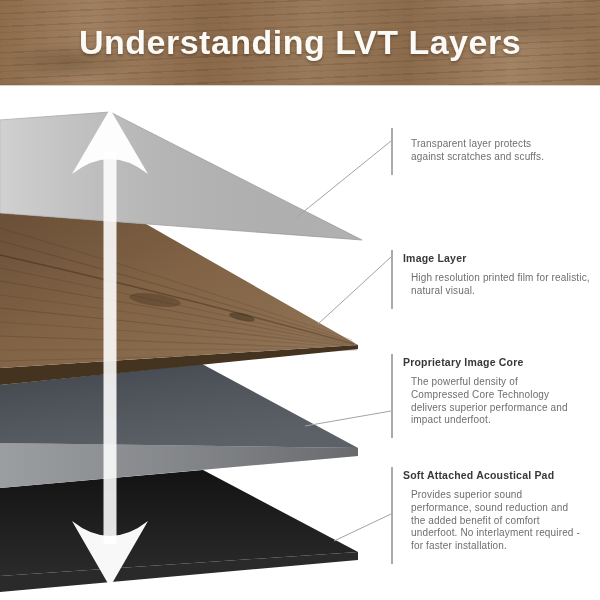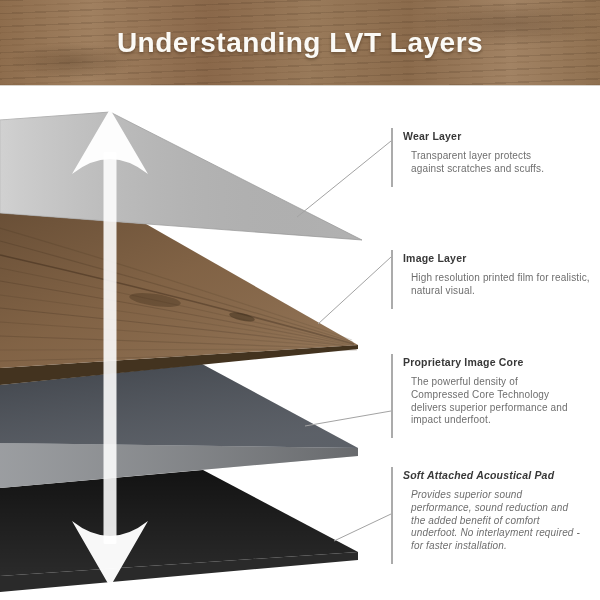--- a/index.html
+++ b/index.html
@@ -12,42 +12,42 @@
     position:absolute;left:0;top:0;width:600px;height:85px;z-index:3;
     display:flex;align-items:center;justify-content:center;
     background:
       radial-gradient(ellipse 90px 26px at 12% 72%, rgba(74,50,28,.33), transparent 70%),
       radial-gradient(ellipse 130px 32px at 85% 28%, rgba(70,46,26,.28), transparent 70%),
       repeating-linear-gradient(177.5deg, rgba(56,36,18,.15) 0 1.5px, rgba(0,0,0,0) 1.5px 6px, rgba(96,66,38,.12) 6px 7.5px, rgba(0,0,0,0) 7.5px 13px),
       linear-gradient(92deg,#8d6c4c 0%,#a08060 15%,#8a684a 35%,#997a5a 52%,#8b6b4c 68%,#a28364 85%,#8f7050 100%);
     border-bottom:1px solid #d8d2ca;
   }
   #header .title{
-    font-size:28px;font-weight:700;letter-spacing:.5px;color:#fbfaf6;
+    font-size:34px;font-weight:700;letter-spacing:.5px;color:#fbfaf6;
     text-shadow:0 2px 3px rgba(40,24,10,.35);
   }
   
   #diagram{position:absolute;left:0;top:0;width:600px;height:600px;z-index:1;}
   
   .callout{
     position:absolute;left:391px;z-index:2;
     border-left:2px solid #ababab;
     padding:2px 0 3px 10px;
   }
   .callout .c-title{
     font-size:10.5px;font-weight:700;color:#383838;letter-spacing:.2px;
     margin:0 0 2px 0;line-height:12px;
   }
   .callout .c-body{
     font-size:10px;color:#6e6e6e;line-height:12.8px;letter-spacing:.15px;margin:8px;
   }
   #callout-wear{top:128px;width:172px;}
   #callout-image{top:250px;width:205px;}
   #callout-core{top:354px;width:176px;}
-  #callout-pad{top:467px;width:186px;font-style:italic;}
+  #callout-pad{top:467px;width:186px;}
 </style>
 </head>
 <body>
 
 <div id="stage">
 
   <div id="header">
     <div class="title">Understanding LVT Layers</div>
   </div>
 
@@ -123,21 +123,20 @@
 
     <g stroke-width="1" fill="none">
       <path d="M297,217 L391,141" stroke="#a3a3a3"></path>
       <path d="M318,324 L391,257" stroke="#a3a3a3"></path>
       <path d="M305,426 L391,411" stroke="#a3a3a3"></path>
       <path d="M334,541 L391,514" stroke="#a3a3a3"></path>
     </g>
   </svg>
 
   <div class="callout" id="callout-wear">
-    <p class="c-title">Wear Layer</p>
     <p class="c-body">Transparent layer protects against scratches and scuffs.</p>
   </div>
 
   <div class="callout" id="callout-image">
     <p class="c-title">Image Layer</p>
     <p class="c-body">High resolution printed film for realistic, natural visual.</p>
   </div>
 
   <div class="callout" id="callout-core">
     <p class="c-title">Proprietary Image Core</p>

